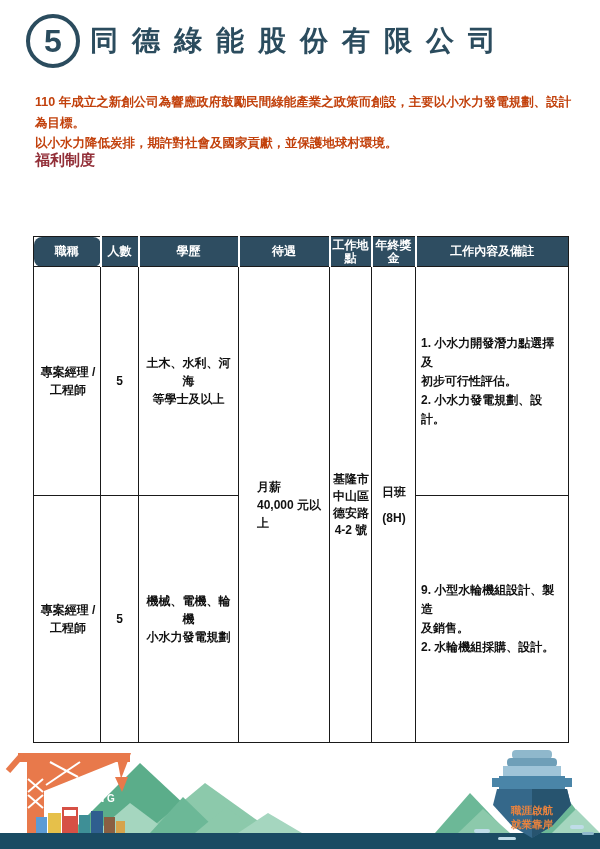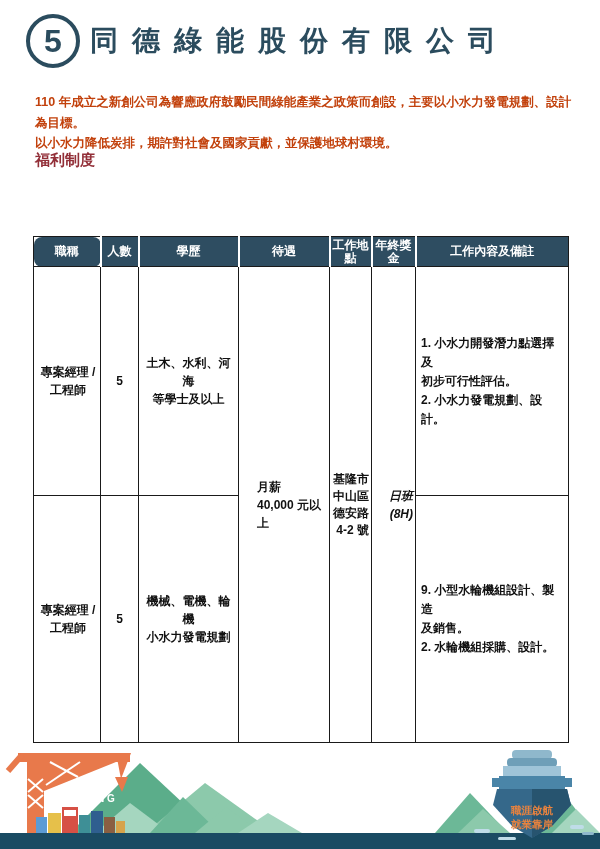--- a/index.html
+++ b/index.html
@@ -46,22 +46,22 @@
   .jobs-table td{
     border:1.5px solid #1a1a1a;color:#111111;font-size:12px;font-weight:600;
     line-height:18px;vertical-align:middle;white-space:pre-line;padding:2px;
   }
   .row-1 td{height:220px;}
   .row-2 td{height:238px;}
   td.cell-title{text-align:center;padding-left:4px;margin-left:15px;}
   td.cell-count{text-align:center;}
   td.cell-edu{text-align:center;}
   td.cell-salary{text-align:left;padding-left:18px;}
-  td.cell-loc{text-align:right;padding-left:3px;line-height:17px;}
-  td.cell-time{text-align:right;padding-left:3px;line-height:18px;font-style:italic;}
+  td.cell-loc{text-align:center;padding-left:3px;line-height:17px;}
+  td.cell-time{text-align:center;padding-left:3px;line-height:26px;}
   td.cell-duties{text-align:left;padding:4px 5px;line-height:19px;}
   
   .footer-art{position:absolute;left:0;bottom:0;width:600px;height:112px;display:block;}
 </style>
 </head>
 <body>
 
 <div class="page">
 
   <div class="company-header">

